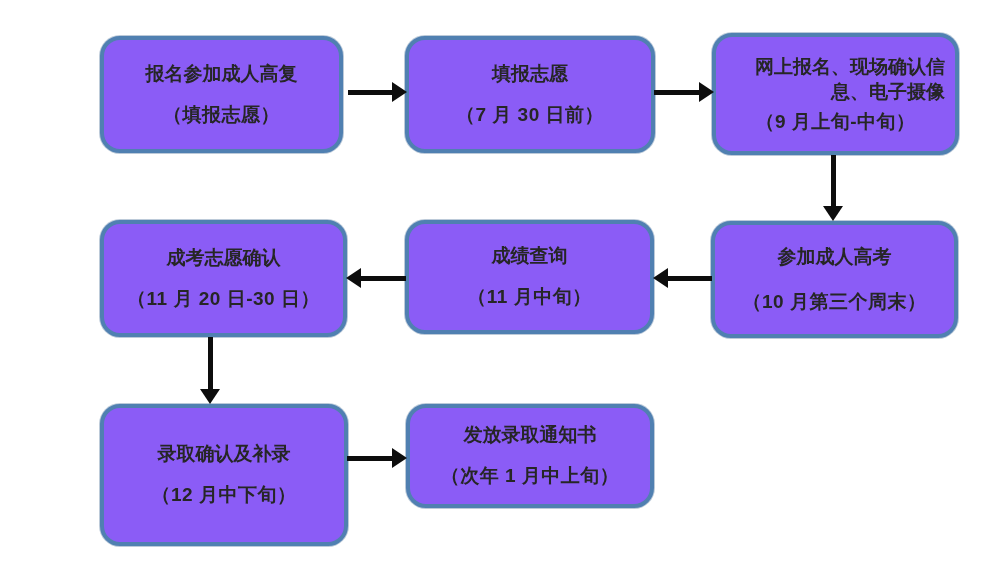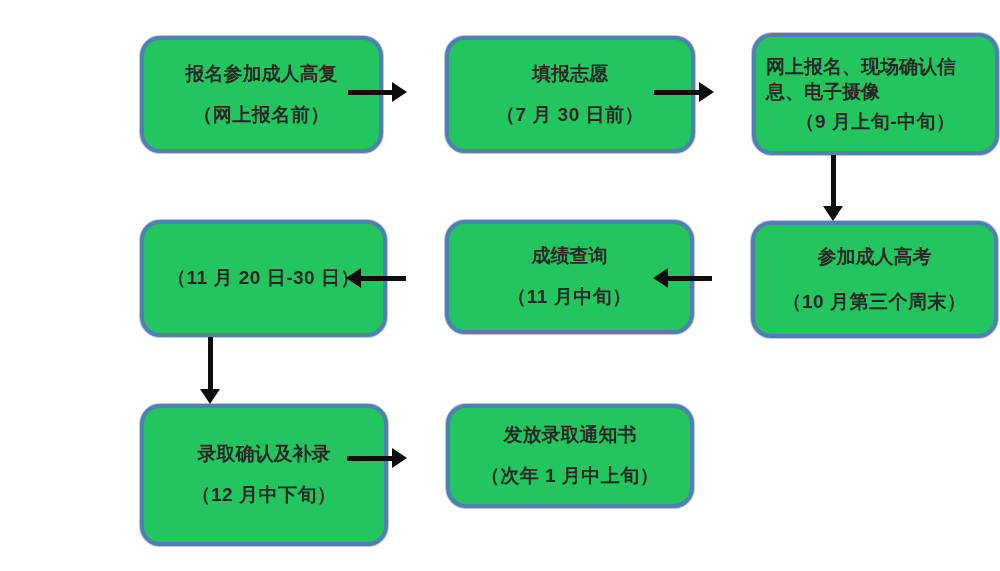--- a/index.html
+++ b/index.html
@@ -8,36 +8,35 @@
     font-family: "Liberation Sans", "DejaVu Sans", sans-serif;
     width: 1000px; height: 571px; overflow: hidden;
   }
   .canvas {
     position: relative;
     width: 1000px; height: 571px;
     background: #ffffff;
   }
   .node {
     position: absolute;
-    background: #22c55e;
+    background: #8b5cf6;
     border: 4px solid #5080b1;
     border-radius: 20px;
     box-shadow: 0 0 0 1px rgba(63,102,147,0.35);
     display: flex;
     flex-direction: column;
     align-items: center;
     justify-content: center;
-    text-align: left;
+    text-align: right;
     color: #262626;
     font-weight: 700;
     font-size: 19px;
     line-height: 1.3;
     padding: 6px 14px;
     gap: 16px;
-    margin-left: 40px;
   }
   .node .title    { display: block; }
   .node .subtitle { display: block; letter-spacing: 0.5px; }
   .node.tight { gap: 4px; line-height: 1.35; padding: 0 10px; }
 
   
   .n1 { left: 100px; top:  36px; width: 243px; height: 117px; }
   .n2 { left: 405px; top:  36px; width: 250px; height: 117px; }
   .n3 { left: 712px; top:  33px; width: 247px; height: 122px; }
   .n4 { left: 711px; top: 221px; width: 247px; height: 117px; gap: 20px; }
@@ -84,21 +83,21 @@
   .a6 { left: 200px; top: 337px; height: 67px; }
   .a7 { left: 347px; top: 448px; width: 60px; }
 </style>
 </head>
 <body>
 
 <div class="canvas">
 
   <div class="node n1">
     <span class="title">报名参加成人高复</span>
-    <span class="subtitle">（网上报名前）</span>
+    <span class="subtitle">（填报志愿）</span>
   </div>
 
   <div class="node n2">
     <span class="title">填报志愿</span>
     <span class="subtitle">（7 月 30 日前）</span>
   </div>
 
   <div class="node n3 tight">
     <span class="title">网上报名、现场确认信息、电子摄像</span>
     <span class="subtitle">（9 月上旬-中旬）</span>
@@ -108,20 +107,21 @@
     <span class="title">参加成人高考</span>
     <span class="subtitle">（10 月第三个周末）</span>
   </div>
 
   <div class="node n5">
     <span class="title">成绩查询</span>
     <span class="subtitle">（11 月中旬）</span>
   </div>
 
   <div class="node n6">
+    <span class="title">成考志愿确认</span>
     <span class="subtitle">（11 月 20 日-30 日）</span>
   </div>
 
   <div class="node n7">
     <span class="title">录取确认及补录</span>
     <span class="subtitle">（12 月中下旬）</span>
   </div>
 
   <div class="node n8">
     <span class="title">发放录取通知书</span>

